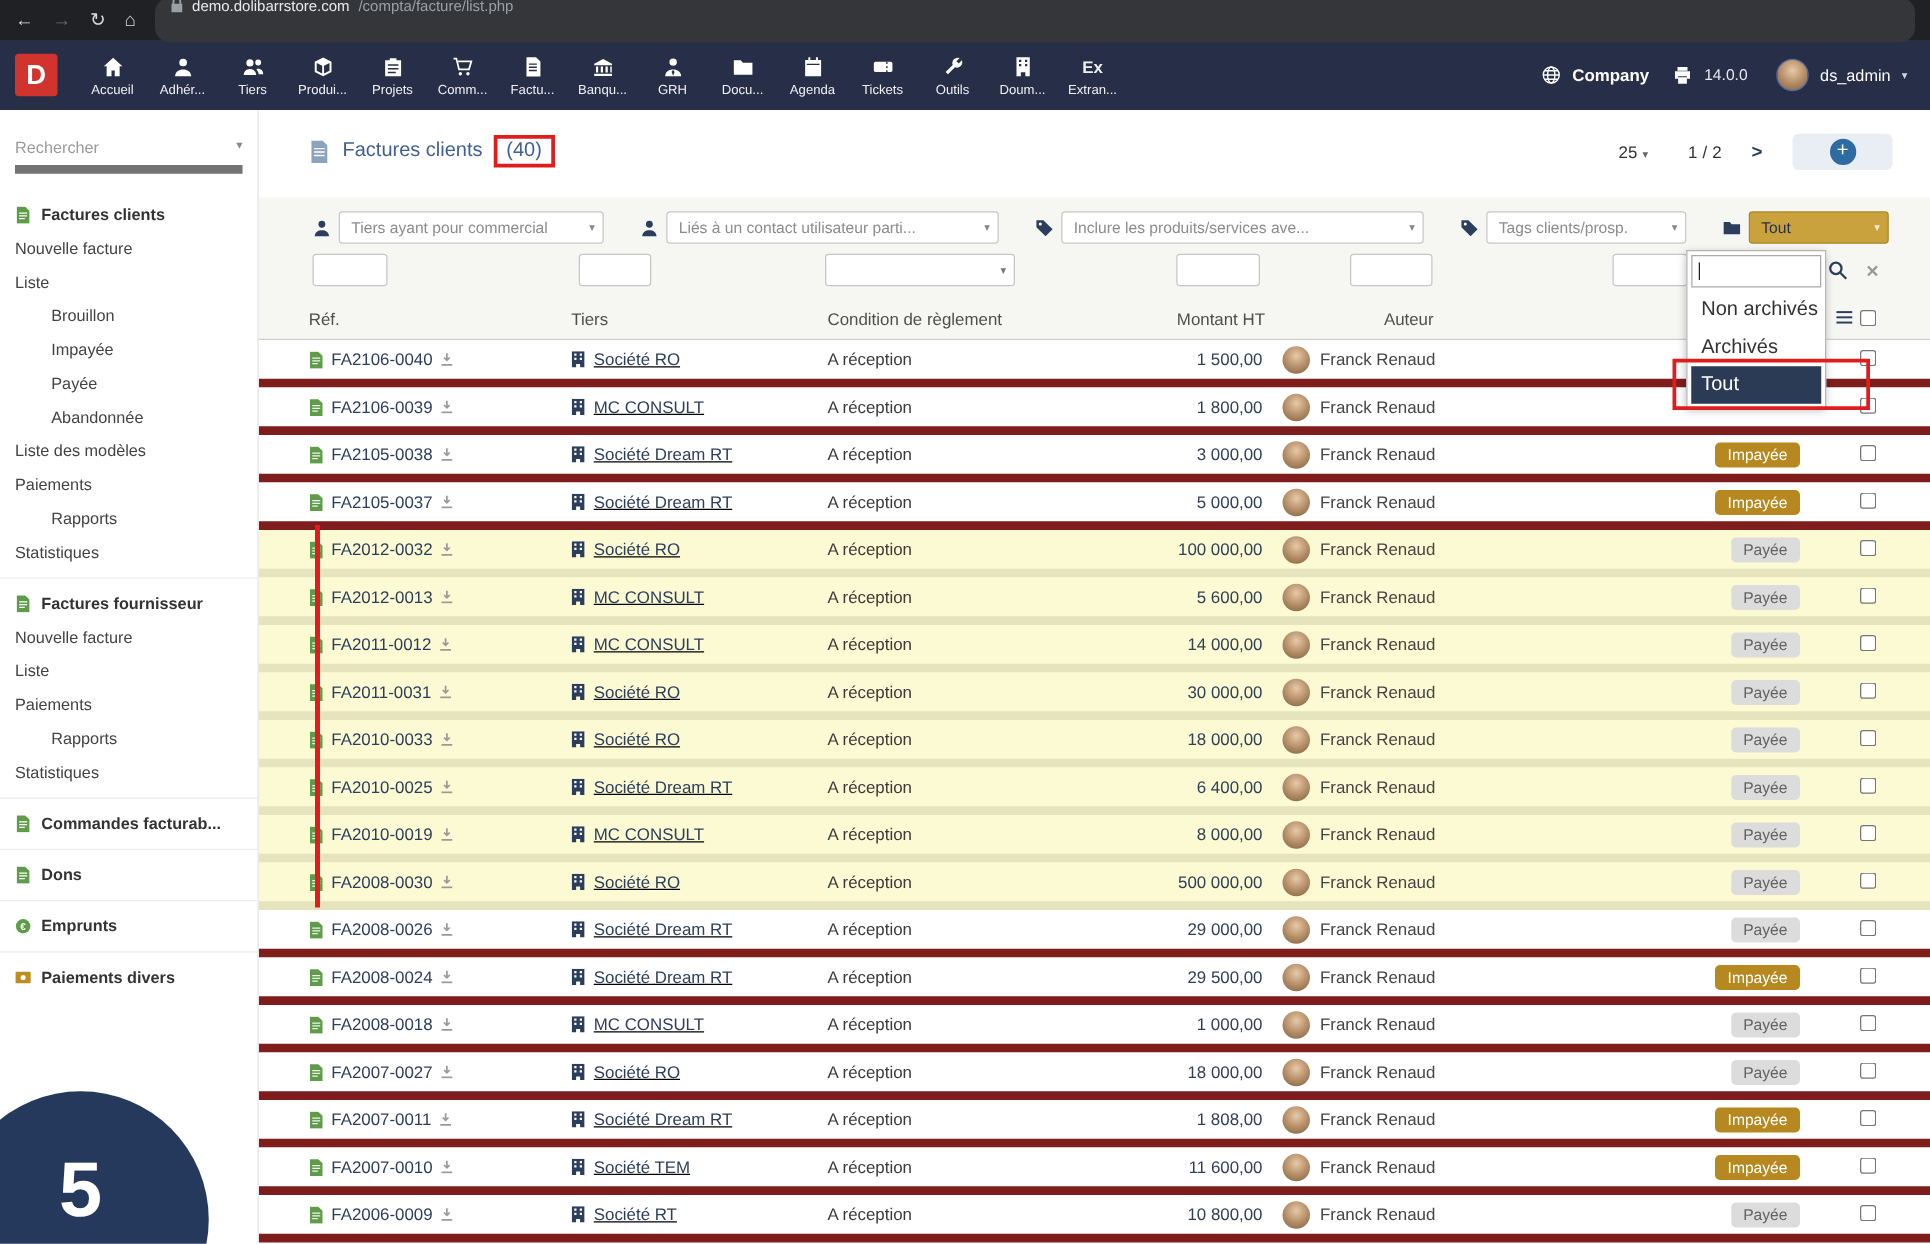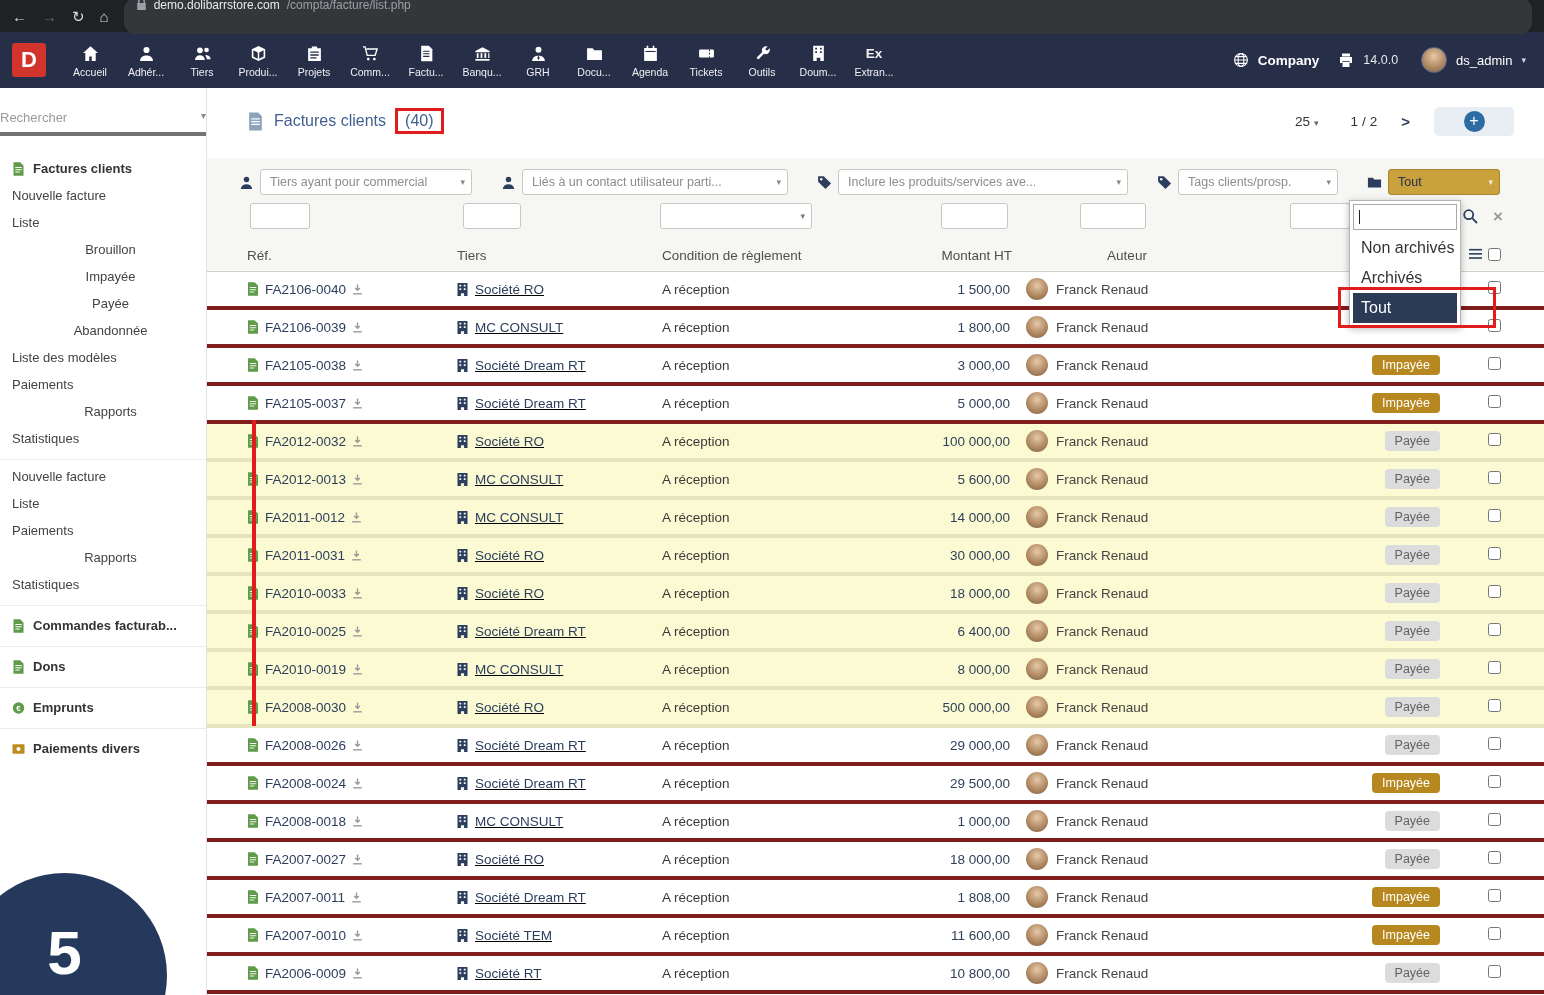--- a/index.html
+++ b/index.html
@@ -35,32 +35,32 @@
   .version { font-size:12.5px; color:#e6e8ef; margin-right:14px; }
   .avatar { width:26px; height:26px; border-radius:50%;
     background:radial-gradient(circle at 50% 35%, #e8c9a8 0%, #b08a63 55%, #7d5f42 100%);
     border:1px solid #5a6a97; cursor:pointer; }
   .usermenu { font-size:13px; cursor:pointer; }
   .tn-caret { font-size:9px; color:#cfd4e4; }
 
   
   .sidebar { position:absolute; top:88px; left:0; width:207px; bottom:0; background:#fff;
     border-right:1px solid #e3e3e3; z-index:10; }
-  .search-row { margin:22px 0 0; border-bottom:4px solid #737373; display:flex; align-items:flex-start; padding-bottom:7px; }
+  .search-row { margin:22px 12px 0; border-bottom:7px solid #737373; display:flex; align-items:flex-start; padding-bottom:7px; }
   .search-row input { border:none; outline:none; font-size:13px; color:#777; width:152px; background:transparent; }
   .search-row input::placeholder { color:#9a9a9a; }
   .search-caret { color:#8a8a8a; font-size:10px; margin-left:auto; cursor:pointer; }
   #sidebar-sections { margin-top:16px; }
   .side-section + .side-section { border-top:1px solid #ececec; margin-top:7px; padding-top:3px; }
   .side-header { display:flex; align-items:center; gap:8px; font-weight:bold; font-size:13px; color:#333;
     padding:9px 12px 6px; cursor:pointer; }
   .side-icon { display:inline-flex; width:13px; }
   .side-icon svg { width:13px; height:14px; }
   .side-item { font-size:13px; color:#434343; padding:6px 12px; cursor:pointer; white-space:nowrap; }
-  .side-item.indent { padding-left:27px;text-align:center; }
+  .side-item.indent { padding-left:41px; }
   .step-circle { position:absolute; left:-38px; top:785px; width:205px; height:205px; border-radius:50%;
     background:#24395b; color:#fff; font-size:62px; font-weight:bold; display:flex; align-items:center;
     justify-content:center; padding-bottom:46px; z-index:15; }
 
   
   .main { position:absolute; left:207px; top:88px; right:0; bottom:0; background:#fff; }
 
   .main-header { position:absolute; top:14px; left:40px; right:30px; height:38px; display:flex; align-items:center; z-index:6; }
   .title-icon { display:inline-flex; }
   .title-icon svg { width:17px; height:19px; }
@@ -73,21 +73,21 @@
   .ppos span { margin:0 2px; }
   .pnext { font-size:15px; font-weight:bold; color:#2c3e5d; margin-left:22px; cursor:pointer; }
   .add-btn { margin-left:24px; width:80px; height:29px; background:#e9eef5; border-radius:5px;
     display:flex; align-items:center; justify-content:center; cursor:pointer; }
   .add-circle { width:21px; height:21px; border-radius:50%; background:#2d6ca2; color:#fff; font-size:16px;
     line-height:20px; text-align:center; }
 
   .head-band { position:absolute; top:70px; left:0; right:0; height:114px; background:#f6f6f3;
     border-bottom:1px solid #cfcfcf; }
 
-  .filters { position:absolute; top:80px; left:32px; right:30px; height:28px; display:flex; align-items:center; gap:29px; z-index:5; }
+  .filters { position:absolute; top:80px; left:43px; right:30px; height:28px; display:flex; align-items:center; gap:29px; z-index:5; }
   .filter { display:flex; align-items:center; gap:6px; }
   .filter-icon { display:inline-flex; }
   .filter-icon svg { width:15px; height:15px; }
   .fselect { position:relative; height:26px; background:#fff; border:1px solid #c8c8c8; border-radius:3px;
     font-size:12.5px; color:#8c8c8c; display:flex; align-items:center; padding:0 20px 0 9px;
     white-space:nowrap; overflow:hidden; cursor:pointer; }
   .fcaret { position:absolute; right:6px; color:#888; font-size:9px; }
   .fselect.gold { background:#c9a23e; border-color:#a8862e; color:#26304d; }
   .fselect.gold .fcaret { color:#f4ead0; }
 
@@ -105,21 +105,21 @@
     padding:0 30px 0 40px; color:#4f4f4f; font-size:13px; z-index:4; }
   .hcol { cursor:pointer; }
   .hcol.right { text-align:right; }
   .hcol.center { text-align:center; }
   .hdr-fields { position:absolute; left:1262px; top:10px; cursor:pointer; display:inline-flex; }
   .hdr-fields svg { width:13px; height:12px; }
   .hdr-check { position:absolute; left:1281px; top:10px; width:13px; height:13px; }
 
   .rows { position:absolute; top:184px; left:0; right:0; z-index:3; }
   .row { height:38px; display:grid; grid-template-columns:210px 205px 200px 150px 230px 1fr 40px;
-    align-items:center; padding:0 30px 0 40px; border-bottom:4px solid #7f1d1d; background:#fff; }
+    align-items:center; padding:0 30px 0 40px; border-bottom:7px solid #7f1d1d; background:#fff; }
   .row.hl { background:#fbfad2; border-bottom-color:#e6e4bd; }
   .cell { font-size:13.5px; }
   .c-ref { display:flex; align-items:center; gap:6px; }
   .ref-link { color:#2c3e5d; cursor:pointer; }
   .ic-doc, .ic-dl, .ic-bld { display:inline-flex; }
   .c-tiers { display:flex; align-items:center; gap:7px;text-decoration:underline; }
   .tiers-link { color:#2c3e5d; cursor:pointer; }
   .c-cond { color:#3a3a3a; }
   .c-mont { text-align:right; color:#2f4159; padding-right:2px; }
   .c-auteur { display:flex; align-items:center; gap:8px; color:#444; padding-left:14px; }
@@ -372,20 +372,31 @@
         <div class="side-item indent">Brouillon</div>
         <div class="side-item indent">Impayée</div>
         <div class="side-item indent">Payée</div>
         <div class="side-item indent">Abandonnée</div>
         <div class="side-item">Liste des modèles</div>
         <div class="side-item">Paiements</div>
         <div class="side-item indent">Rapports</div>
         <div class="side-item">Statistiques</div>
       </div>
       <div class="side-section">
+        <div class="side-header">
+          <span class="side-icon">
+            <svg viewBox="0 0 12 14">
+              <path fill="#5f9c4a" d="M1 .3h6.6L11 3.6v10.1H1z"></path>
+              <g fill="#fff">
+                <path d="M2.8 5h6.4v1H2.8zM2.8 7.2h6.4v1H2.8zM2.8 9.4h4.5v1H2.8z"></path>
+              </g>
+            </svg>
+          </span>
+          <span>Factures fournisseur</span>
+        </div>
         <div class="side-item">Nouvelle facture</div>
         <div class="side-item">Liste</div>
         <div class="side-item">Paiements</div>
         <div class="side-item indent">Rapports</div>
         <div class="side-item">Statistiques</div>
       </div>
       <div class="side-section">
         <div class="side-header">
           <span class="side-icon">
             <svg viewBox="0 0 12 14">

